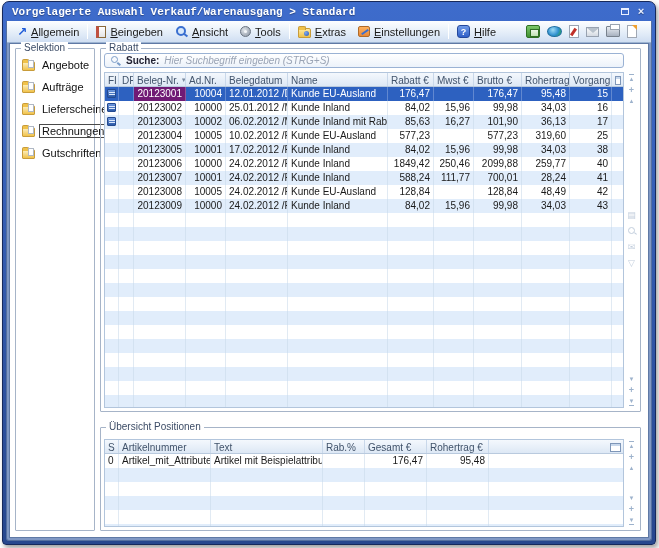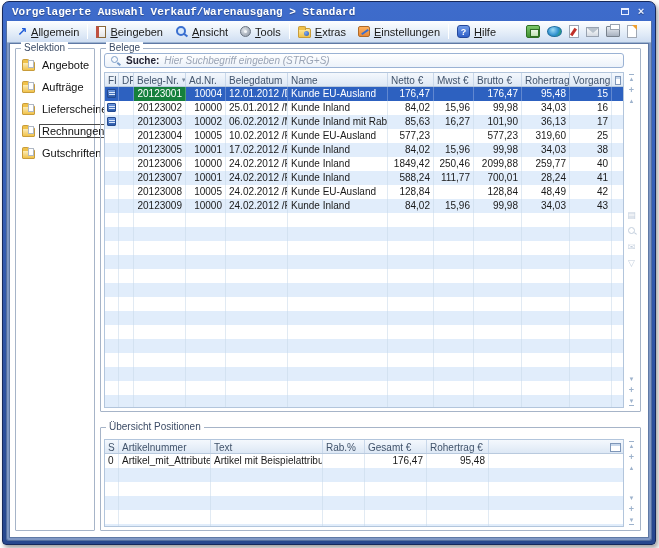--- a/index.html
+++ b/index.html
@@ -92,21 +92,21 @@
   .chooser{width:11px;height:9px;border:1px solid #7e96b8;background:#fff;position:relative;}
   .chooser::before{content:'';position:absolute;left:0;top:0;right:0;height:2px;background:#c8d8ec;}
   .tr{display:flex;height:14px;background:#fff;}
   .rows-a .tr:nth-child(odd){background:#e1edfb;}
   .rows-b .tr:nth-child(even){background:#e1edfb;}
   .td{font-size:10px;color:#1a1a1a;padding:1px 3px 0 3px;border-right:1px solid rgba(201,216,234,.55);white-space:nowrap;overflow:hidden;}
   .td.fill{flex:1;border-right:none;}
   .a-r{text-align:right;}.a-c{text-align:center;padding:1px 1px 0 1px;}
   .tr.sel{background:#2d61c0 !important;}
   .tr.sel .td{color:#fff;border-right-color:rgba(255,255,255,.25);}
-  .tr.sel .td.focus-cell{background:#15803d;}
+  .tr.sel .td.focus-cell{background:#701a75;}
   .doc-icon{display:inline-block;width:9px;height:9px;background:linear-gradient(#6d97dd,#2c5aa8);border:1px solid #234a90;border-radius:1px;position:relative;top:1px;}
   .doc-icon::after{content:'';position:absolute;left:1px;top:2px;width:6px;height:1px;background:#dce8fa;box-shadow:0 2px 0 #dce8fa;}
   
   .nav{position:absolute;top:23px;right:2px;width:13px;bottom:3px;}
   .nav2{position:absolute;top:11px;right:2px;width:13px;bottom:3px;}
   .nav-grp{position:absolute;left:0;width:13px;display:flex;flex-direction:column;align-items:center;gap:4px;color:#9db2cc;}
   .nav-top{top:2px;} .nav-bot{bottom:2px;} .nav-mid{top:138px;color:#c2cedd;gap:6px;font-size:9px;}
   .tri{font-size:6px;line-height:6px;} .plus{font-size:9px;line-height:8px;font-weight:bold;}
   .cap-top{border-top:1px solid #9db2cc;padding-top:1px;}
   .cap-bot{border-bottom:1px solid #9db2cc;padding-bottom:1px;}
@@ -195,21 +195,21 @@
             <span class="side-label">Rechnungen</span>
           </div>
           <div class="side-item">
             <span class="sfolder"></span>
             <span class="side-label">Gutschriften</span>
           </div>
         </div>
       </div>
 
       <div class="gbox box-belege">
-        <span class="glabel">Belege</span>
+        <span class="glabel">Rabatt</span>
 
         <div class="search">
           <span class="s-mag"></span>
           <span class="s-label">Suche:</span>
           <span class="s-ph">Hier Suchbegriff eingeben (STRG+S)</span>
         </div>
 
         <div class="grid">
           <div class="th-row" id="belege-head">
               <div class="th" style="width: 14px;">
@@ -225,21 +225,21 @@
               <div class="th" style="width: 40px;">
                 <span>Ad.Nr.</span>
               </div>
               <div class="th" style="width: 62px;">
                 <span>Belegdatum</span>
               </div>
               <div class="th" style="width: 100px;">
                 <span>Name</span>
               </div>
               <div class="th" style="width: 46px;">
-                <span>Netto €</span>
+                <span>Rabatt €</span>
               </div>
               <div class="th" style="width: 40px;">
                 <span>Mwst €</span>
               </div>
               <div class="th" style="width: 48px;">
                 <span>Brutto €</span>
               </div>
               <div class="th" style="width: 48px;">
                 <span>Rohertrag €</span>
               </div>

